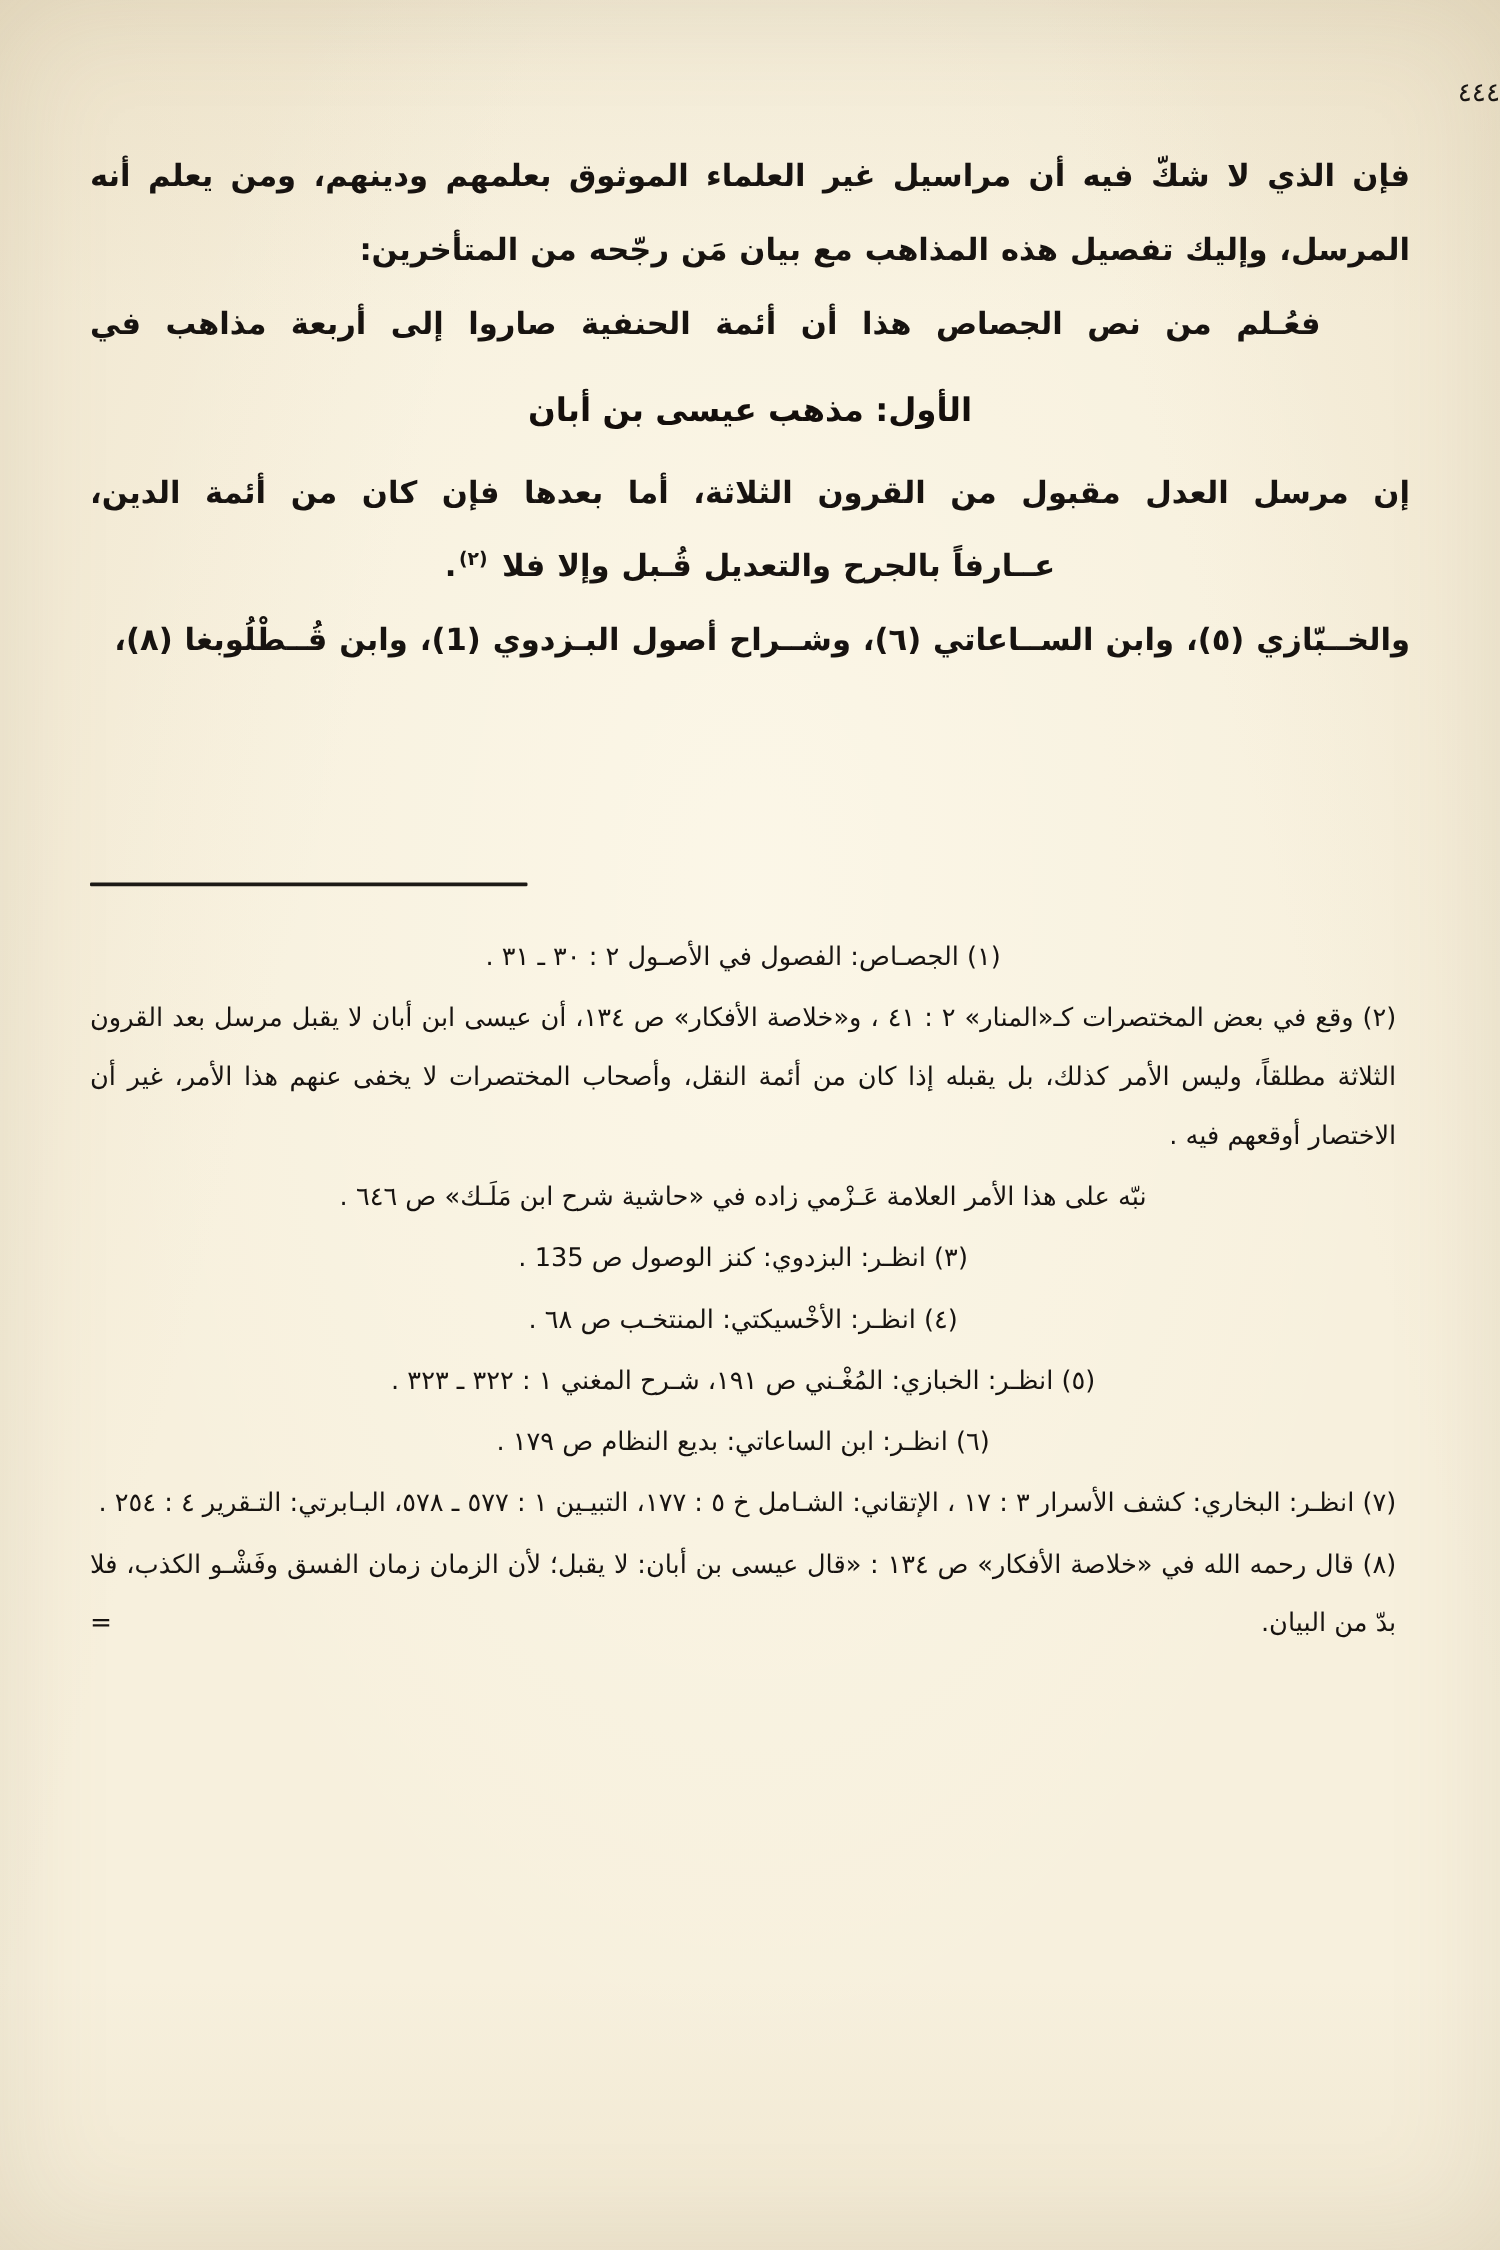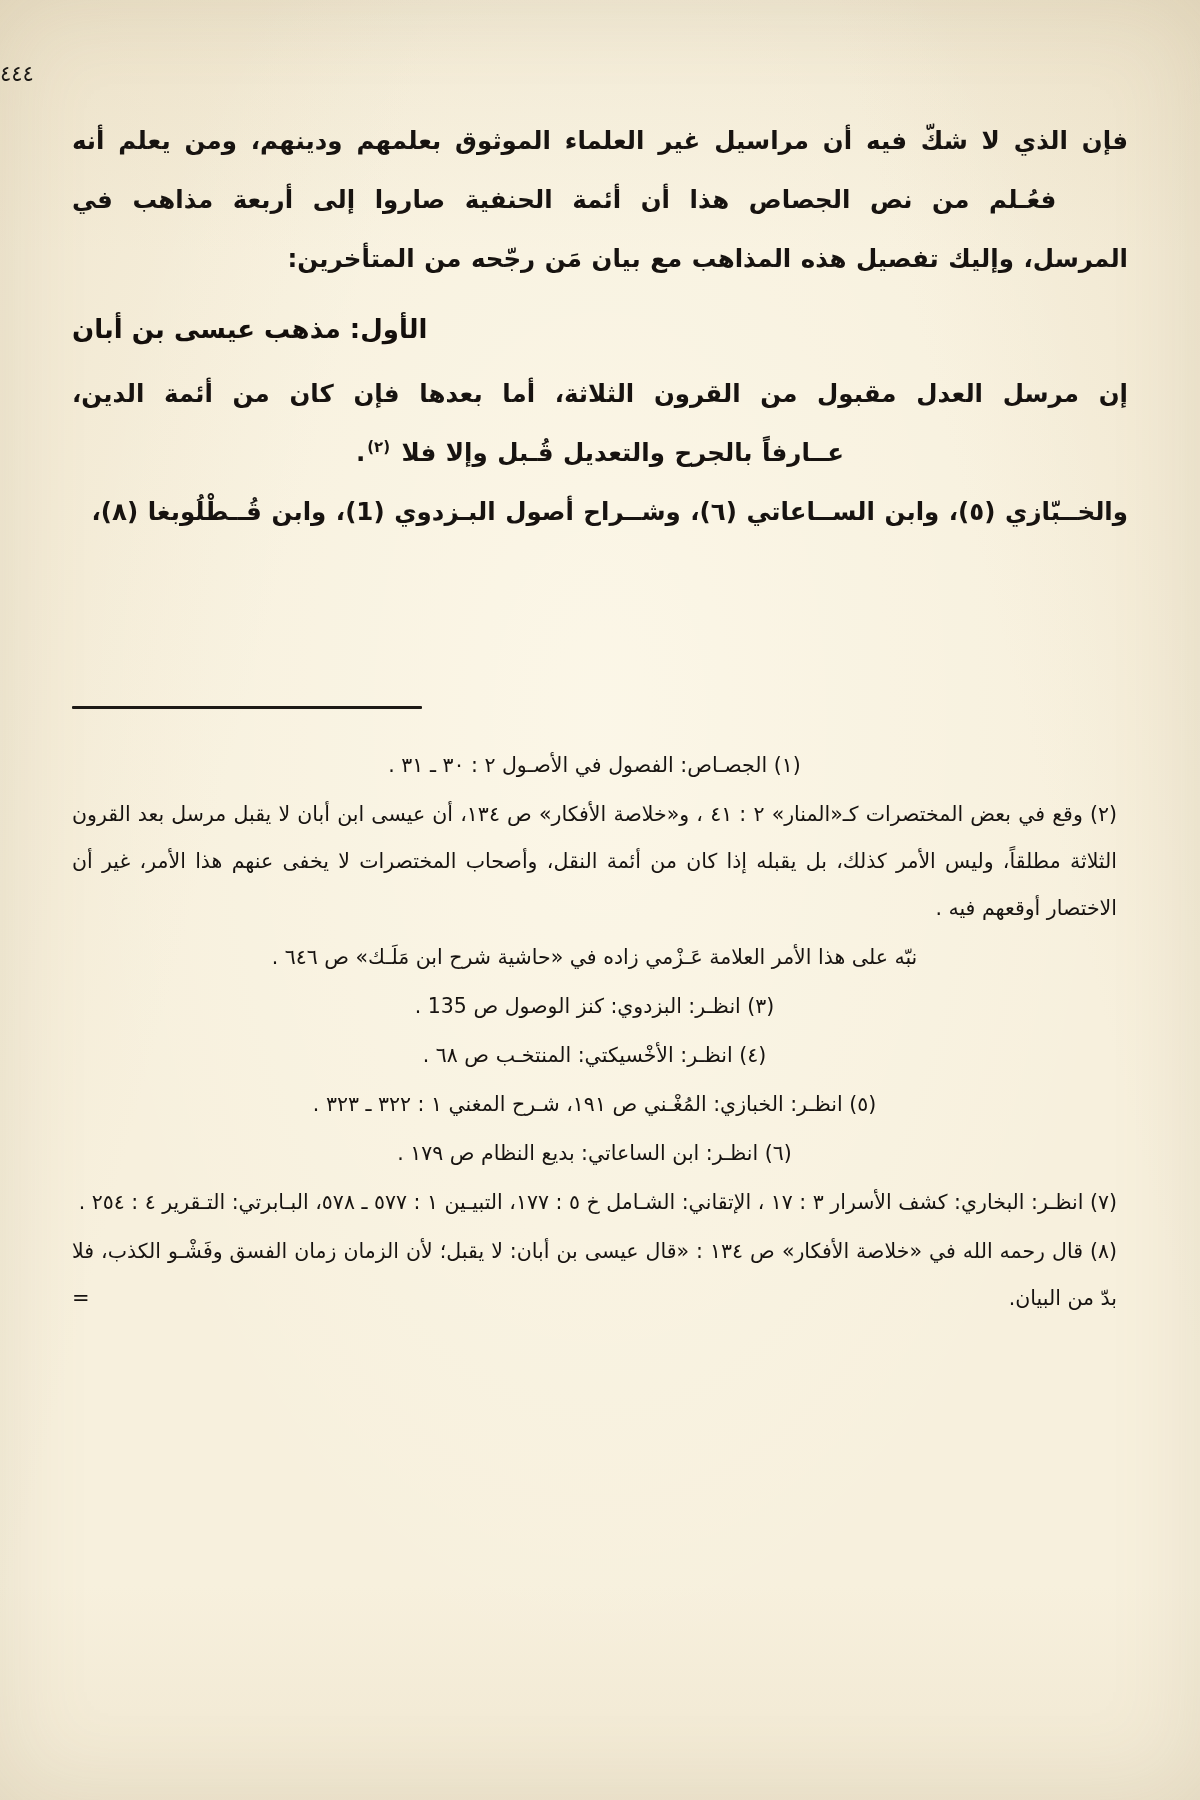--- a/index.html
+++ b/index.html
@@ -43,21 +43,21 @@
     z-index: 1;
     padding: 0;
   }
 
   
   .page-number {
     position: absolute;
     top: 62px;
     left: 0;
     right: 0;
-    text-align: left;
+    text-align: right;
     font-family: "DejaVu Sans", sans-serif;
     font-size: 21px;
     color: #1a1714;
     letter-spacing: 1px;
   }
 
   
   .content {
     position: absolute;
     top: 112px;
@@ -94,21 +94,21 @@
     display: inline-block;
     width: 52px;
   }
 
   .heading-bold {
     font-family: "DejaVu Sans", sans-serif;
     font-weight: bold;
     font-size: 26px;
     line-height: 60px;
     color: #140f0c;
-    text-align: left;
+    text-align: center;
     direction: rtl;
     margin: 12px 0 6px 0;
     letter-spacing: 0.3px;
   }
 
   .fn-ref {
     font-size: 15px;
     vertical-align: super;
     line-height: 0;
     padding: 0 2px;
@@ -178,25 +178,25 @@
 <div class="page">
 
   <div class="page-number">٤٤٤</div>
 
   <div class="content">
 
     <p class="body-par">
       <span>فإن الذي لا شكّ فيه أن مراسيل غير العلماء الموثوق بعلمهم ودينهم، ومن يعلم أنه</span>
     </p>
 
+    <p class="body-par last-right">
+      <span>المرسل، وإليك تفصيل هذه المذاهب مع بيان مَن رجّحه من المتأخرين:</span>
+    </p>
     <p class="body-par indent-par">
       <span>فعُـلم من نص الجصاص هذا أن أئمة الحنفية صاروا إلى أربعة مذاهب في</span>
-    </p>
-    <p class="body-par last-right">
-      <span>المرسل، وإليك تفصيل هذه المذاهب مع بيان مَن رجّحه من المتأخرين:</span>
     </p>
 
     <h2 class="heading-bold">الأول: مذهب عيسى بن أبان</h2>
 
     <p class="body-par">
       <span>إن مرسل العدل مقبول من القرون الثلاثة، أما بعدها فإن كان من أئمة الدين،</span>
     </p>
     <p class="body-par last-free">
       <span>عــارفاً بالجرح والتعديل قُـبل وإلا فلا </span><span class="fn-ref">(٢)</span><span>.</span>
     </p>

